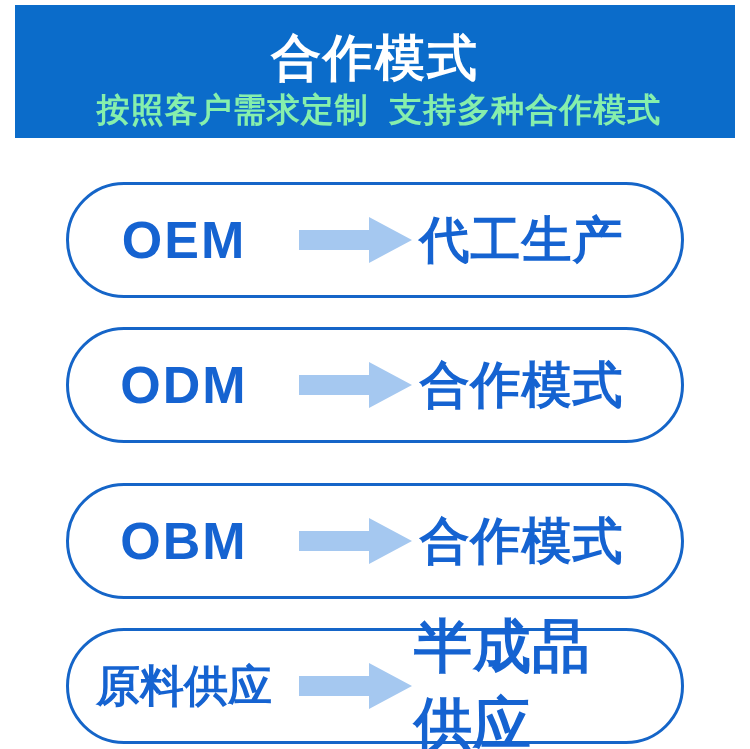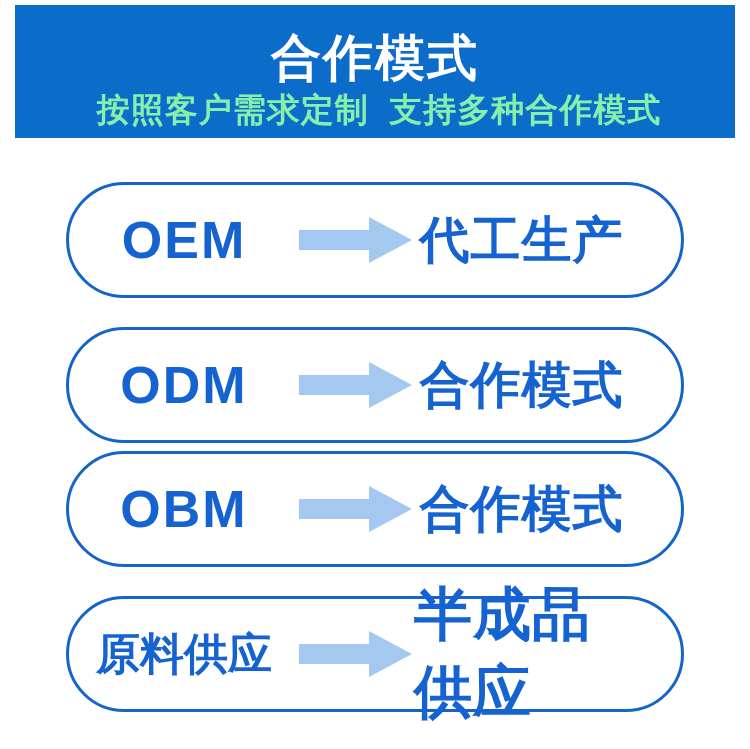--- a/index.html
+++ b/index.html
@@ -51,21 +51,21 @@
     height: 116px;
     margin: 0 auto;
     border: 3px solid #1565c8;
     border-radius: 60px;
     background: #ffffff;
     display: flex;
     align-items: center;
   }
   .pill:nth-of-type(1) { margin-top: 44px; }
   .pill:nth-of-type(2) { margin-top: 29px; }
-  .pill:nth-of-type(3) { margin-top: 8px; }
+  .pill:nth-of-type(3) { margin-top: 40px; }
   .pill:nth-of-type(4) { margin-top: 29px; justify-content: space-between; }
 
   .pill .left {
     width: 230px;
     display: flex;
     justify-content: center;
     color: #1563d1;
     font-weight: 800;
   }
   .pill .left.latin {

